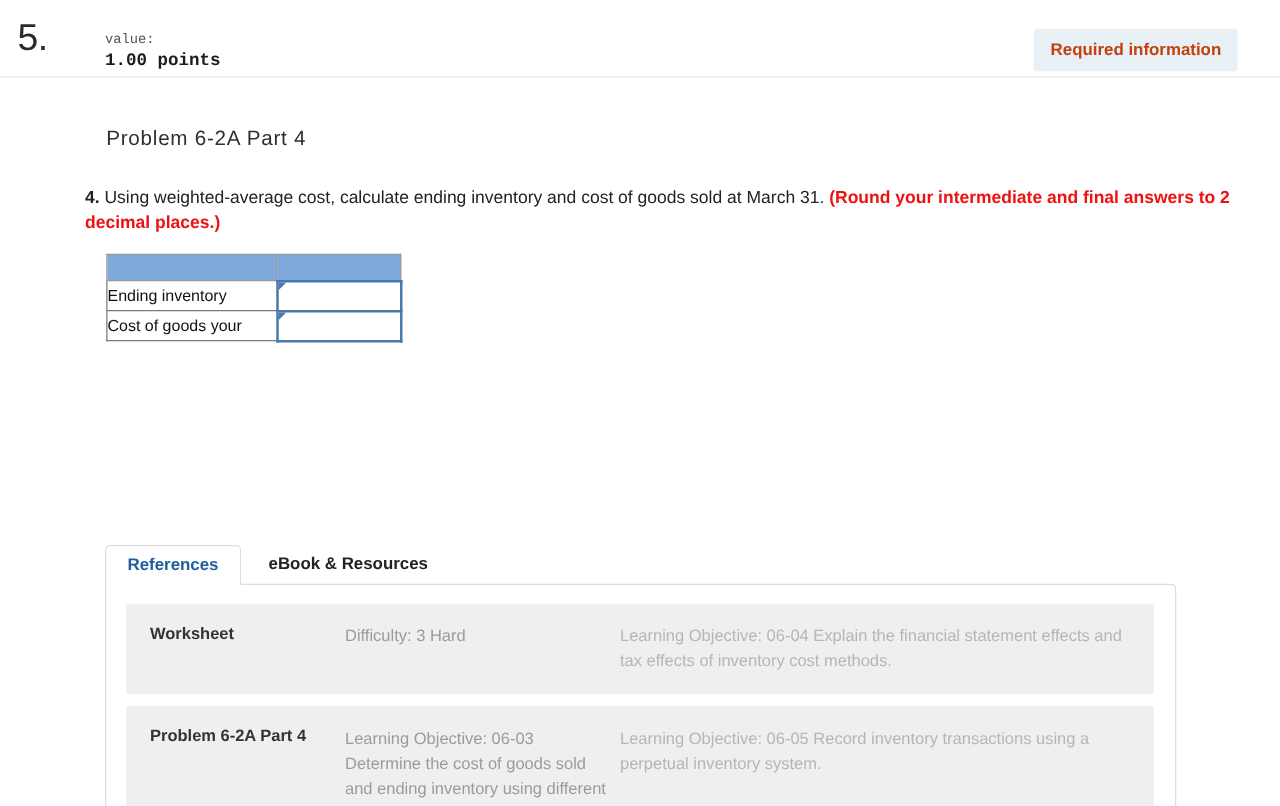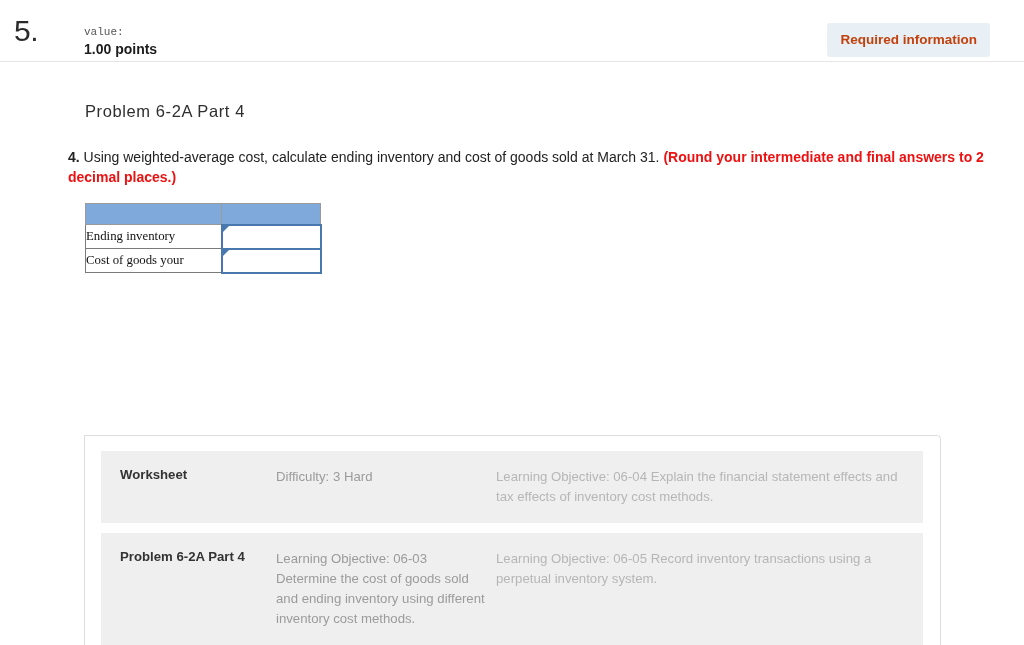--- a/index.html
+++ b/index.html
@@ -39,20 +39,21 @@
     color: #555555;
     display: block;
     font-family: Liberation Mono, monospace;
   }
   #value-points {
     font-size: 14px;
     font-weight: bold;
     color: #1c1c1c;
     display: block;
     margin-top: 1px;
+    font-family: Liberation Mono, monospace;
   }
   #required-info-badge {
     position: absolute;
     right: 34px;
     top: 23px;
     background: #e8eff5;
     color: #c2410c;
     font-size: 13.5px;
     font-weight: bold;
     padding: 9px 13px 10px 13px;
@@ -109,21 +110,20 @@
   .tbl-header-cell.input-col { width: 99px; }
 
   .tbl-label-cell {
     border: 1px solid #7a7a7a;
     height: 24px;
     font-size: 12.8px;
     color: #111111;
     padding-left: 5px;
     background: #ffffff;
     vertical-align: middle;
-    font-family: Liberation Serif, serif;
   }
   .tbl-input-cell {
     border: 2px solid #4878ad;
     background: #ffffff;
     height: 24px;
     position: relative;
   }
   .cell-flag {
     position: absolute;
     left: 0px;
@@ -246,20 +246,24 @@
         <td class="tbl-input-cell">
           <span class="cell-flag"></span>
           <span></span>
         </td>
       </tr>
     </tbody>
   </table>
 
   <div id="references-panel">
 
+    <div id="tabs-row">
+      <div class="tab active">References</div>
+      <div class="tab inactive">eBook &amp; Resources</div>
+    </div>
 
     <div id="refs-box">
 
       <div class="ref-row">
         <div class="ref-col-title">Worksheet</div>
         <div class="ref-col-obj">Difficulty: 3 Hard</div>
         <div class="ref-col-obj2">Learning Objective: 06-04 Explain the financial statement effects and tax effects of inventory cost methods.</div>
       </div>
 
       <div class="ref-row">

